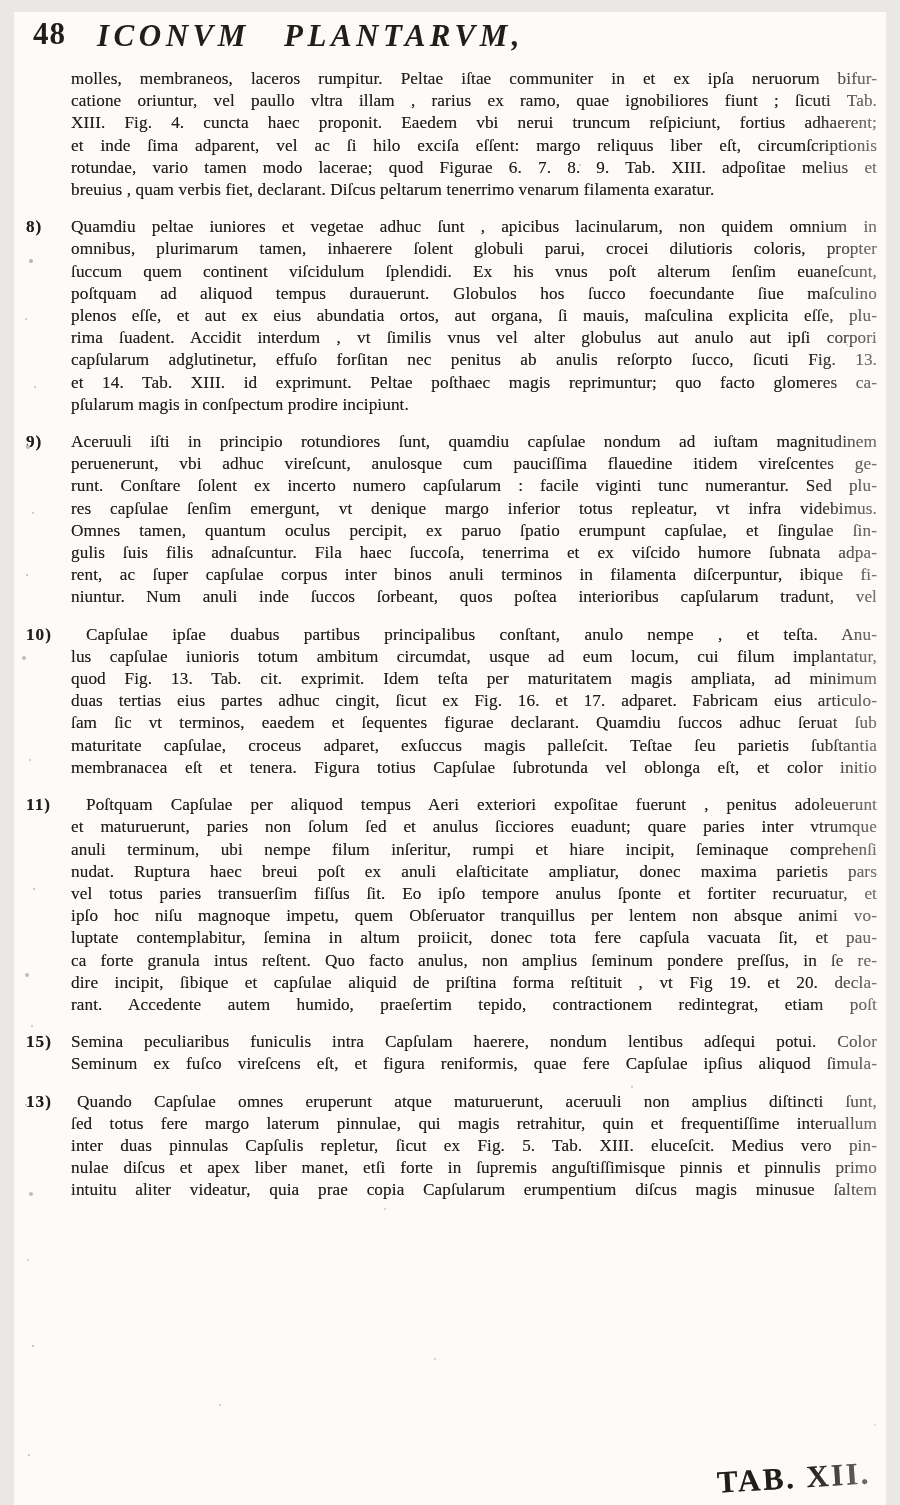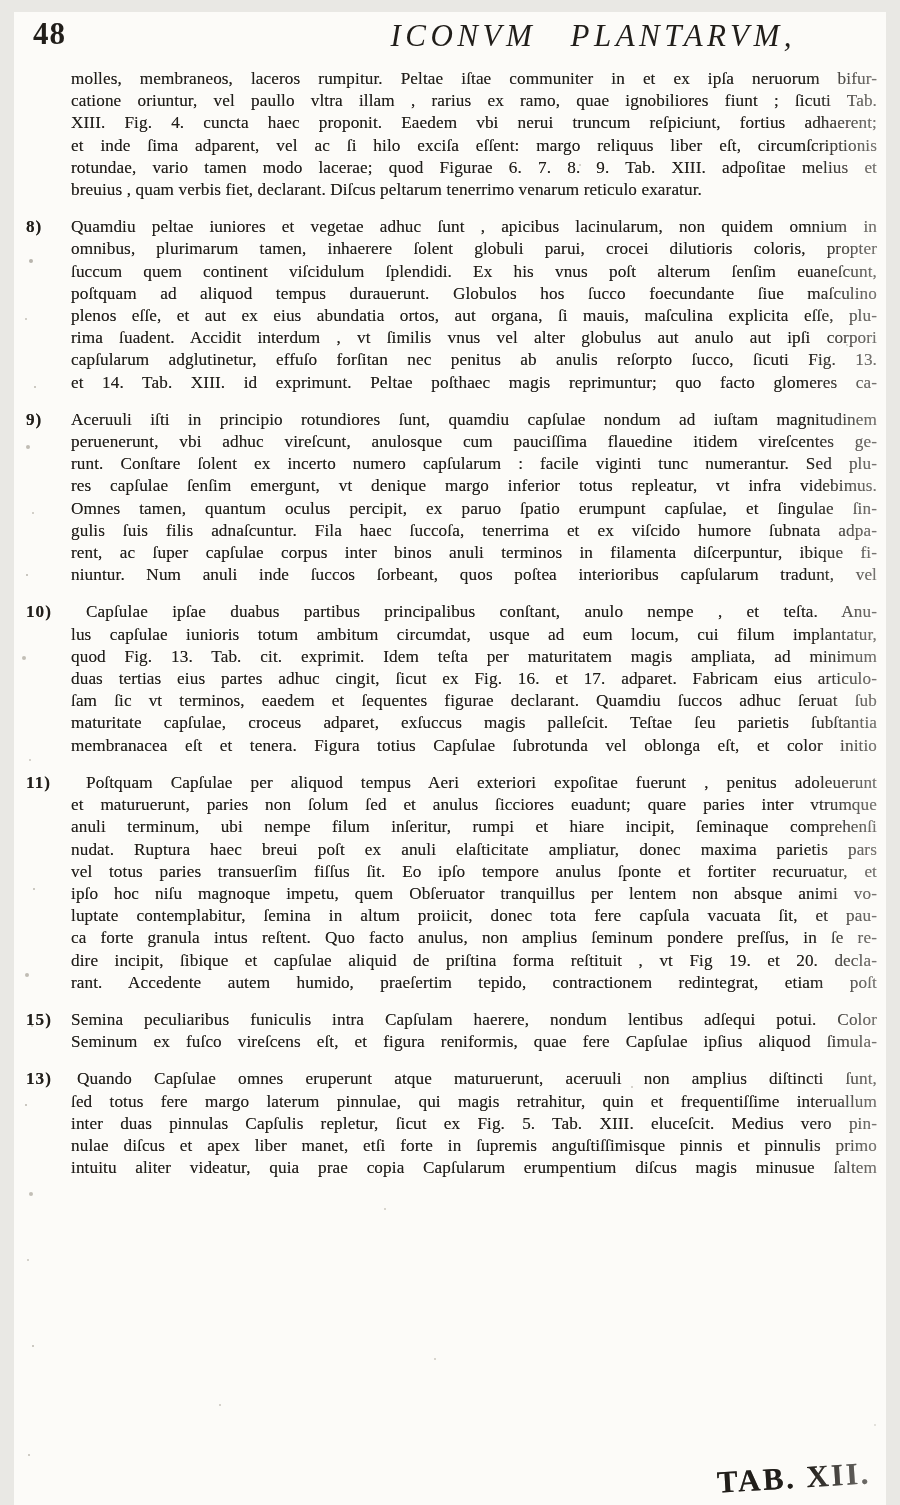--- a/index.html
+++ b/index.html
@@ -30,24 +30,24 @@
     position:absolute;
     left:19px; top:4px;
     font-size:31px;
     font-weight:700;
     letter-spacing:1px;
   }
   .running-title{
     position:absolute;
     left:83px; right:90px; top:6px;
     margin:0;
-    text-align:right;
+    text-align:left;
     font-size:31px;
     font-style:italic;
-    font-weight:400;
+    font-weight:700;
     letter-spacing:4.5px;
     word-spacing:22px;
     white-space:nowrap;
   }
   
   .text-block{
     position:absolute;
     top:56px;
     left:57px;
     right:9px;
@@ -145,35 +145,36 @@
 
   <main class="text-block">
   <section class="para">
 
     <div class="para-lines">
           <div class="line">molles, membraneos, laceros rumpitur.  Peltae iſtae communiter in et ex ipſa neruorum bifur-</div>
           <div class="line">catione oriuntur, vel paullo vltra illam , rarius ex ramo, quae ignobiliores fiunt ; ſicuti Tab.</div>
           <div class="line">XIII. Fig. 4. cuncta haec proponit.  Eaedem vbi nerui truncum reſpiciunt, fortius adhaerent;</div>
           <div class="line">et inde ſima adparent, vel ac ſi hilo exciſa eſſent: margo reliquus liber eſt, circumſcriptionis</div>
           <div class="line">rotundae, vario tamen modo lacerae; quod Figurae 6. 7. 8. 9. Tab. XIII. adpoſitae melius et</div>
-          <div class="line last">breuius , quam verbis fiet, declarant.   Diſcus peltarum tenerrimo venarum reticulo exaratur.</div>
+          <div class="line last">breuius , quam verbis fiet, declarant.   Diſcus peltarum tenerrimo venarum filamenta exaratur.</div>
         </div>
   </section>
 
   <section class="para">
     <span class="para-number">8)</span>
     <div class="para-lines">
           <div class="line">Quamdiu peltae iuniores et vegetae adhuc ſunt , apicibus lacinularum, non quidem omnium in</div>
           <div class="line">omnibus, plurimarum tamen, inhaerere ſolent globuli parui, crocei dilutioris coloris, propter</div>
           <div class="line">ſuccum quem continent viſcidulum ſplendidi.  Ex his vnus poſt alterum ſenſim euaneſcunt,</div>
           <div class="line">poſtquam ad aliquod tempus durauerunt.   Globulos hos ſucco foecundante ſiue maſculino</div>
           <div class="line">plenos eſſe, et aut ex eius abundatia ortos, aut organa, ſi mauis, maſculina explicita eſſe, plu-</div>
           <div class="line">rima ſuadent.  Accidit interdum , vt ſimilis vnus vel alter globulus aut anulo aut ipſi corpori</div>
           <div class="line">capſularum adglutinetur, effuſo forſitan nec penitus ab anulis reſorpto ſucco, ſicuti Fig. 13.</div>
           <div class="line">et 14. Tab. XIII. id exprimunt.  Peltae poſthaec magis reprimuntur; quo facto glomeres ca-</div>
+          <div class="line last">pſularum magis in conſpectum prodire incipiunt.</div>
         </div>
   </section>
 
   <section class="para">
     <span class="para-number">9)</span>
     <div class="para-lines">
           <div class="line">Aceruuli iſti in principio rotundiores ſunt, quamdiu capſulae nondum ad iuſtam magnitudinem</div>
           <div class="line">peruenerunt, vbi adhuc vireſcunt, anulosque cum pauciſſima flauedine itidem vireſcentes ge-</div>
           <div class="line">runt.  Conſtare ſolent ex incerto numero capſularum : facile viginti tunc numerantur. Sed plu-</div>
           <div class="line">res capſulae ſenſim emergunt, vt denique margo inferior totus repleatur, vt infra videbimus.</div>

